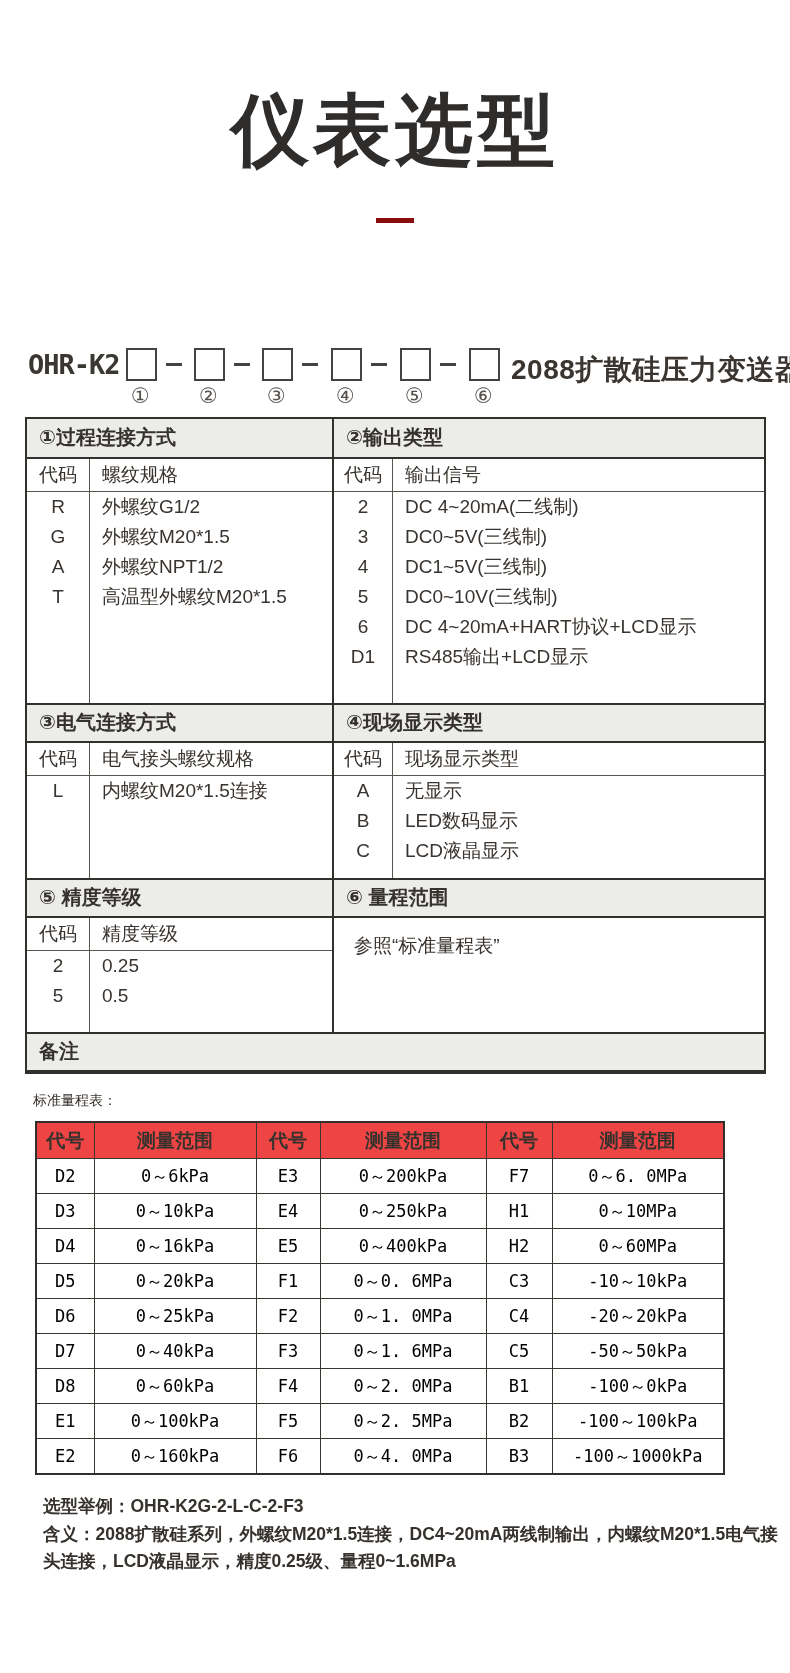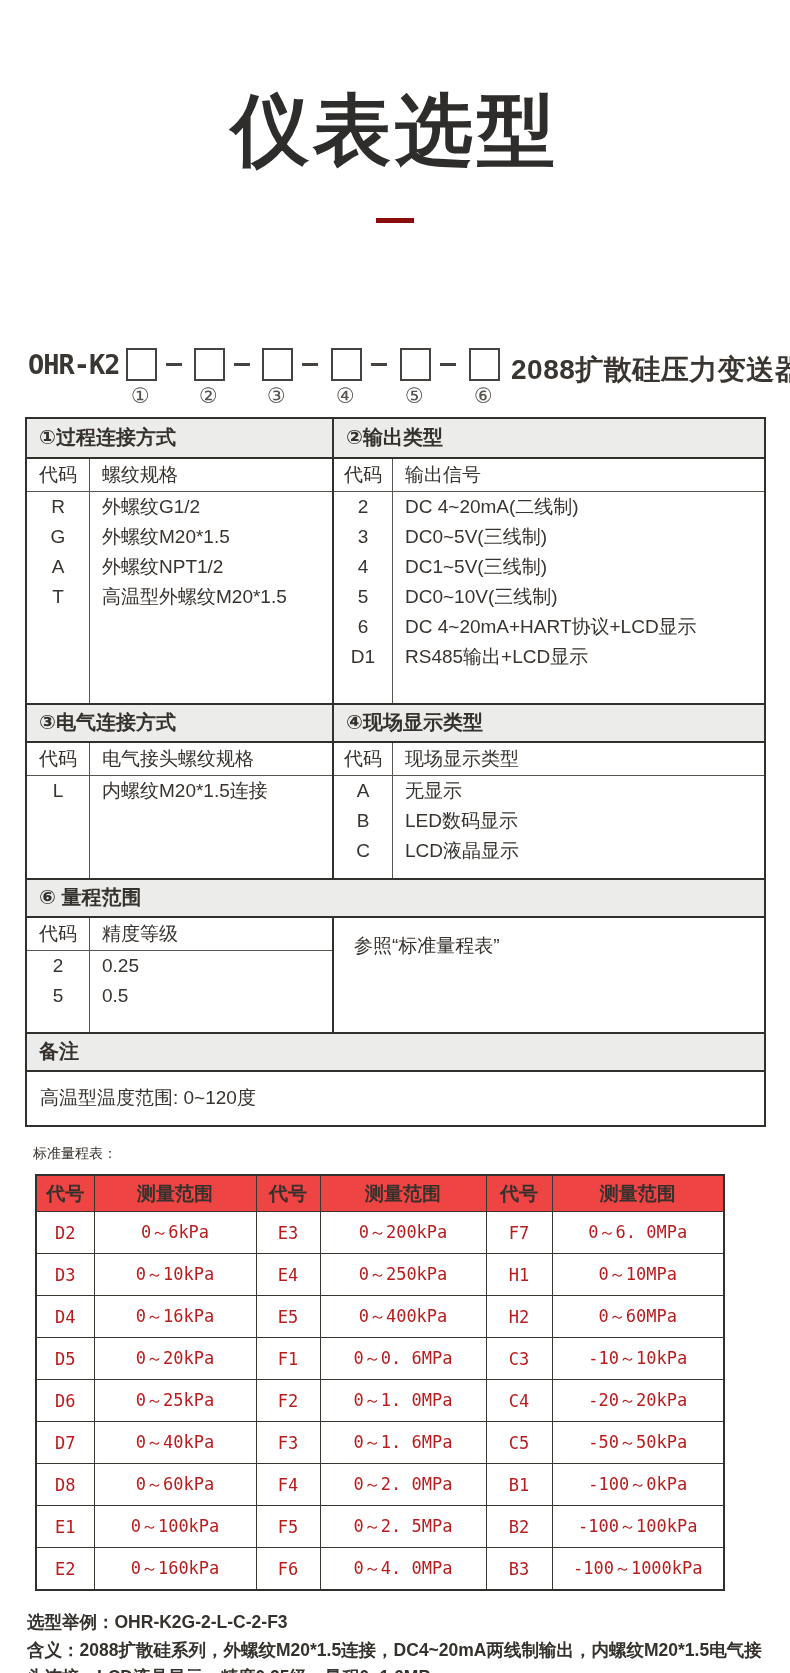--- a/index.html
+++ b/index.html
@@ -102,28 +102,28 @@
   .rangetable th, .rangetable td {
     border: 1px solid #39352f;
     text-align: center; vertical-align: middle;
     overflow: hidden; white-space: nowrap;
   }
   .rangetable th {
     height: 37px; background: #ef4444;
     font-size: 19px; font-weight: 600; color: #35312c;
   }
   .rangetable td {
-    height: 42px;
+    height: 35px;
     font-family: "DejaVu Sans Mono", "Liberation Mono", monospace;
-    font-size: 17px; color: #b91c1c;
+    font-size: 17px; color: #000000;
   }
   .cw1 { width: 58px; } .cw2 { width: 162px; } .cw3 { width: 64px; }
   .cw4 { width: 166px; } .cw5 { width: 66px; } .cw6 { width: 172px; }
   
-  .example { margin: 18px 0 0 27px; width: 742px;
+  .example { margin: 18px 0 0 43px; width: 742px;
              font-size: 17.5px; font-weight: 700; color: #35312c; line-height: 27px; }
   .example .line1 { margin-bottom: 1px; }
 </style>
 </head>
 <body>
 
 <div class="page">
 
   <div class="title">仪表选型</div>
   <div class="title-underline"></div>
@@ -245,20 +245,21 @@
           <div class="dcell">LED数码显示</div>
         </div>
         <div class="trow">
           <div class="ccell-58">C</div>
           <div class="dcell">LCD液晶显示</div>
         </div>
       </div>
     </div>
 
     <div class="band-header not-first">
+      <div class="bh-left">⑤ 精度等级</div>
       <div class="bh-right">⑥ 量程范围</div>
     </div>
     <div class="band-body b3">
       <div class="half half-left">
         <div class="vline vl-62"></div>
         <div class="subhdr">
           <div class="ccell-62">代码</div>
           <div class="dcell">精度等级</div>
         </div>
         <div class="trow">
@@ -271,21 +272,20 @@
         </div>
       </div>
       <div class="half half-right">
         <div class="range-ref">参照“标准量程表”</div>
       </div>
     </div>
 
     <div class="band-header not-first">
       <div class="bh-full">备注</div>
     </div>
-    <div class="remark-row">高温型温度范围: 0~120度</div>
   </div>
 
   <div class="range-label">标准量程表：</div>
 
   <table class="rangetable">
     <thead>
       <tr>
         <th class="cw1">代号</th>
         <th class="cw2">测量范围</th>
         <th class="cw3">代号</th>

